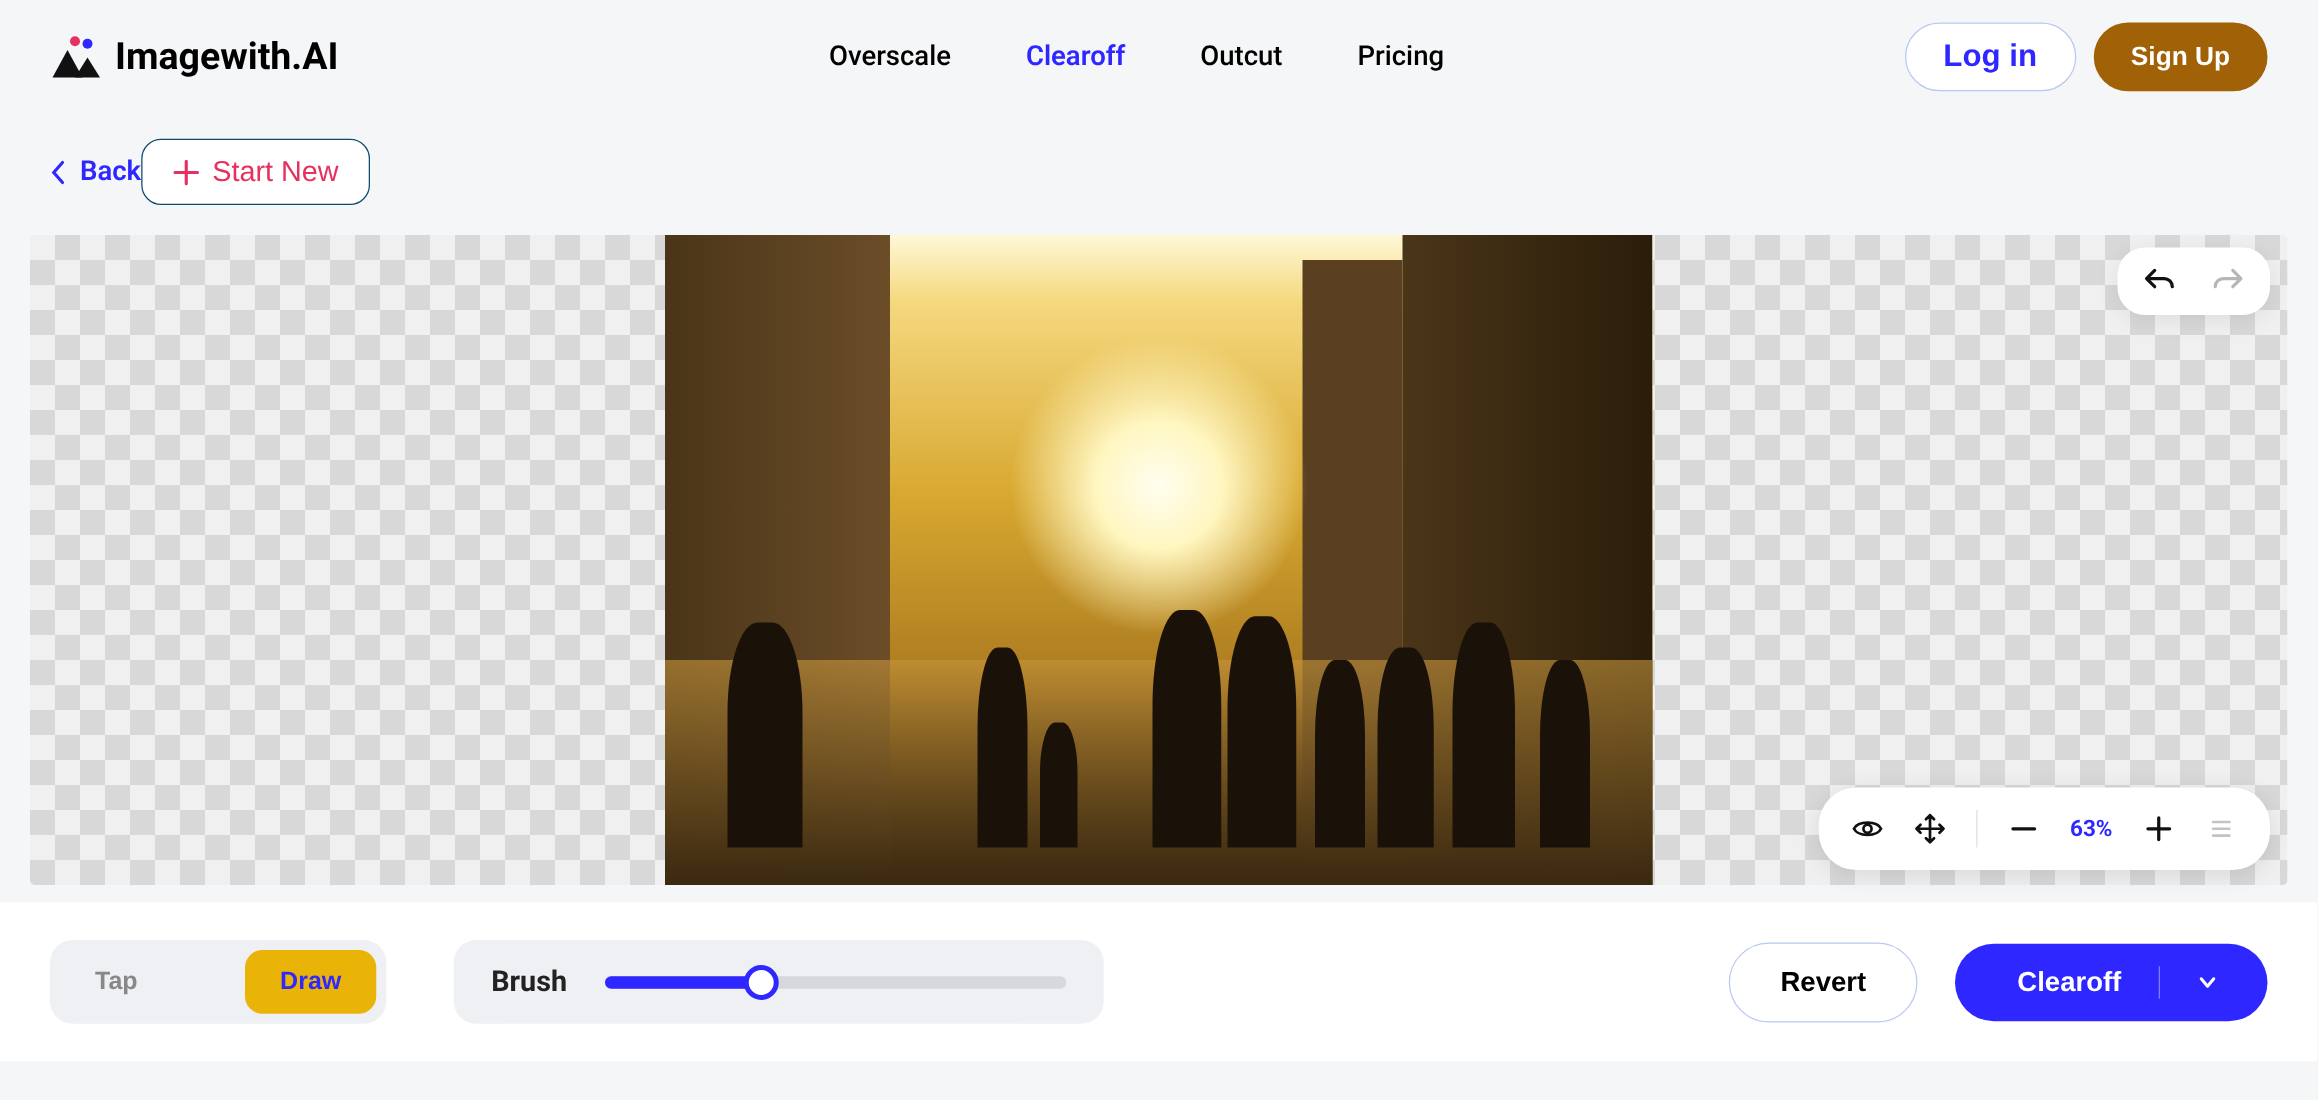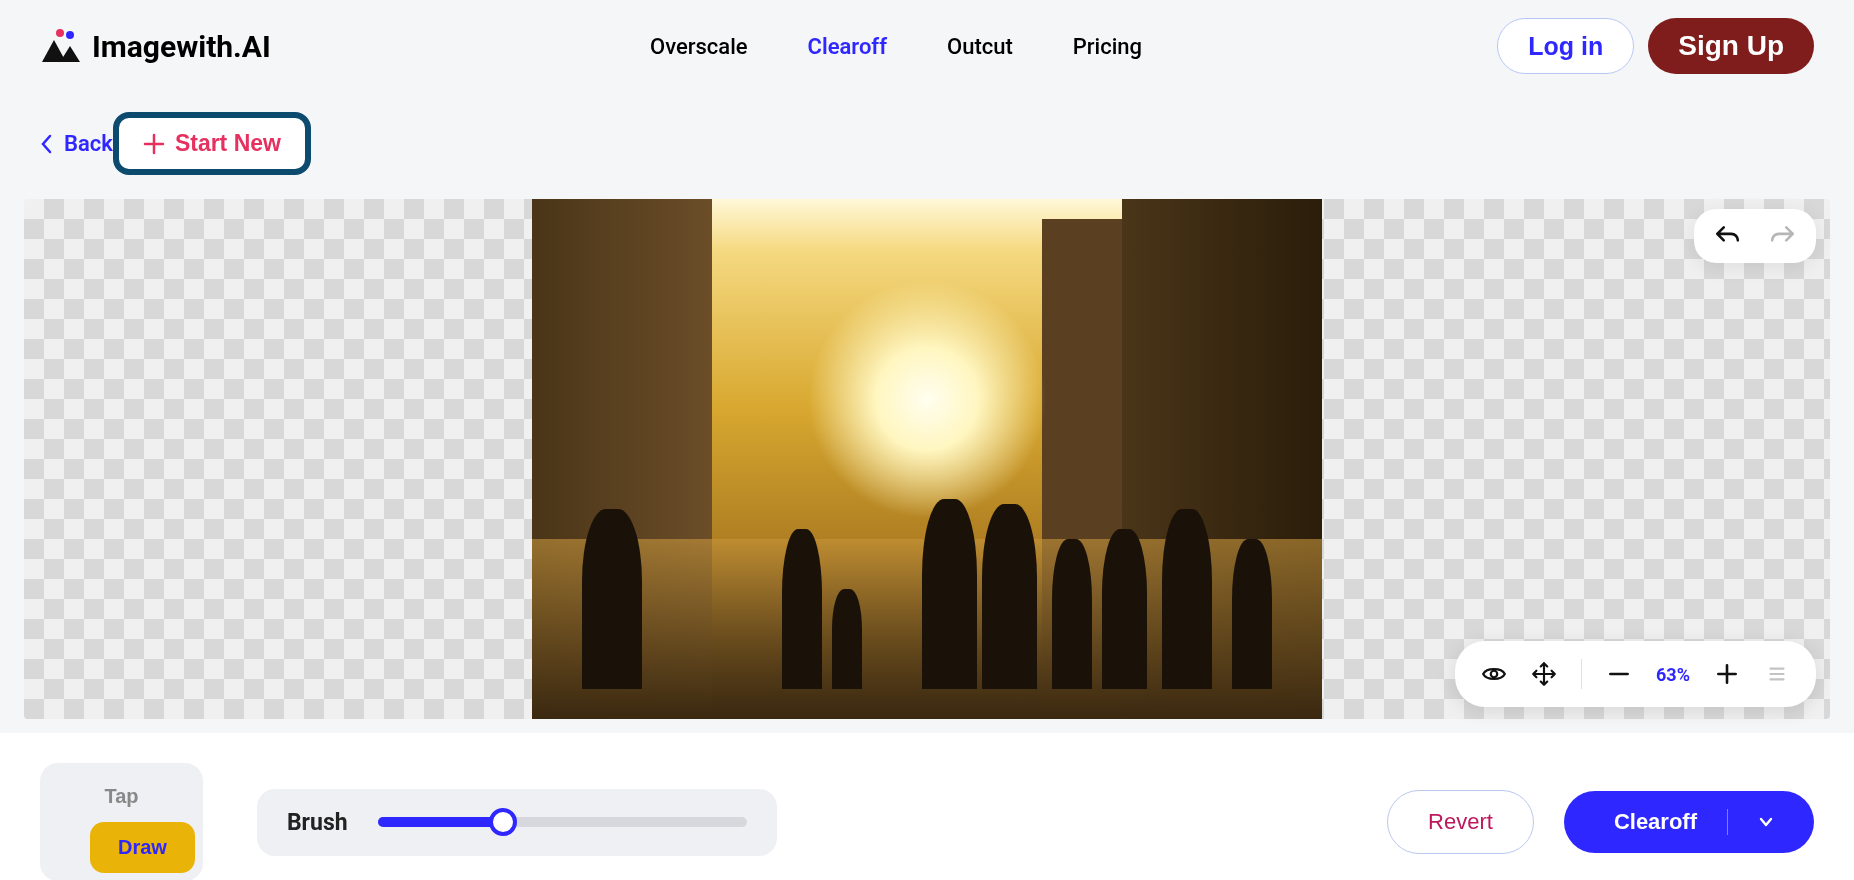--- a/index.html
+++ b/index.html
@@ -7,56 +7,56 @@
 
 .header { display: flex; align-items: center; justify-content: space-between; padding: 18px 40px; }
 .logo-wrap { display: flex; align-items: center; gap: 12px; }
 .logo-icon { width: 40px; height: 40px; position: relative; }
 .brand-name { font-size: 30px; font-weight: 700; color: #000; }
 .nav-center { display: flex; gap: 60px; margin-left: 24px; }
 .nav-link { font-size: 22px; font-weight: 500; color: #000; cursor: pointer; }
 .nav-link.active { color: #2F27FF; font-weight: 600; }
 .nav-right { display: flex; gap: 14px; }
 .btn-login { border: 1px solid #b8c8f5; background: #fff; color: #2F27FF; font-size: 25px; font-weight: 700; padding: 12px 30px; border-radius: 30px; cursor: pointer; }
-.btn-signup { border: none; background: #7f1d1d; color: #fff; font-size: 28px; font-weight: 700; padding: 12px 30px; border-radius: 30px; cursor: pointer; }
+.btn-signup { border: none; background: #a16207; color: #fff; font-size: 21px; font-weight: 700; padding: 12px 30px; border-radius: 30px; cursor: pointer; }
 
 .subbar { display: flex; align-items: center; justify-content: flex-start; padding: 20px 40px 20px 40px; }
 .back-link { display: flex; align-items: center; gap: 10px; color: #2F27FF; font-size: 22px; font-weight: 600; cursor: pointer; }
-.start-new { display: flex; align-items: center; gap: 10px; border: 6px solid #0c4a6e; color: #e6305f; font-size: 23px; font-weight: 700; padding: 12px 24px; border-radius: 16px; cursor: pointer; background: #fff; }
+.start-new { display: flex; align-items: center; gap: 10px; border: 1px solid #0c4a6e; color: #e6305f; font-size: 23px; font-weight: 400; padding: 12px 24px; border-radius: 16px; cursor: pointer; background: #fff; }
 
 .canvas-area { margin: 4px 24px 0 24px; height: 520px; position: relative; background-image: linear-gradient(45deg,#d8d8d8 25%,transparent 25%),linear-gradient(-45deg,#d8d8d8 25%,transparent 25%),linear-gradient(45deg,transparent 75%,#d8d8d8 75%),linear-gradient(-45deg,transparent 75%,#d8d8d8 75%); background-size: 40px 40px; background-position: 0 0,0 20px,20px -20px,-20px 0; background-color: #f0f0f0; display: flex; justify-content: center; border-radius: 4px; }
 .imgbox { width: 790px; height: 520px; background: linear-gradient(180deg,#fff8d8 0%,#f5d980 10%,#d8a830 40%,#a87820 70%,#3a2810 100%); position: relative; overflow: hidden; }
 .sun { position:absolute; top:80px; left:50%; transform:translateX(-50%); width:240px; height:240px; background:radial-gradient(circle,#fffef0 0%,#fff6c0 30%,rgba(255,240,160,0) 70%); }
 .bldL { position:absolute; left:0; top:0; width:180px; height:100%; background:linear-gradient(90deg,#4a3518 0%,#6b4d28 100%); }
 .bldR { position:absolute; right:0; top:0; width:200px; height:100%; background:linear-gradient(270deg,#2a1d0a 0%,#4a3518 100%); }
 .bldR2 { position:absolute; right:200px; top:20px; width:80px; height:100%; background:#5a4020; }
 .ground { position:absolute; bottom:0; left:0; right:0; height:180px; background:linear-gradient(180deg,rgba(200,150,60,0.6) 0%,#3a2810 100%); }
 .person { position:absolute; bottom:30px; background:#1a1208; border-radius:40% 40% 0 0; }
 
 .undo-redo { position: absolute; top: 10px; right: 14px; background: #fff; border-radius: 22px; padding: 14px 20px; display: flex; gap: 30px; align-items:center; box-shadow: 0 4px 20px rgba(0,0,0,0.08); }
 .ur-icon { width: 26px; height: 26px; cursor: pointer; }
 
 .zoom-bar { position: absolute; bottom: 12px; right: 14px; background: #fff; border-radius: 30px; padding: 18px 26px; display: flex; align-items: center; gap: 24px; box-shadow: 0 4px 20px rgba(0,0,0,0.1); }
 .zoom-icon { width: 26px; height: 26px; cursor: pointer; color: #000; }
 .zoom-sep { width: 1px; height: 30px; background: #e0e0e0; }
 .zoom-value { font-size: 18px; font-weight: 700; color: #2F27FF; }
 
 .bottom-toolbar { background: #fff; margin-top: 14px; padding: 30px 40px; display: flex; align-items: center; gap: 30px; }
-.seg-toggle { background: #eef0f4; border-radius: 18px; padding: 8px; display: flex; gap: 0; flex-direction: column; }
+.seg-toggle { background: #eef0f4; border-radius: 18px; padding: 8px; display: flex; gap: 16px; }
 .seg-btn { border: none; background: transparent; font-size: 20px; font-weight: 600; padding: 14px 28px; border-radius: 14px; cursor: pointer; color: #888; }
 .seg-btn.active { background: #eab308; color: #2F27FF; margin-left: 42px; }
 
 .brush-wrap { background: #eef0f4; border-radius: 18px; padding: 20px 30px; display: flex; align-items: center; gap: 30px; flex: 0 0 auto; width: 520px; margin-left: 24px; }
 .brush-label { font-size: 23px; font-weight: 700; color: #222; }
 .slider-track { position: relative; flex: 1; height: 10px; background: #d6d8dd; border-radius: 5px; cursor: pointer; }
 .slider-fill { position: absolute; left: 0; top: 0; height: 100%; width: 34%; background: #2F27FF; border-radius: 5px; }
 .slider-thumb { position: absolute; left: 34%; top: 50%; transform: translate(-50%,-50%); width: 28px; height: 28px; background: #fff; border: 4px solid #2F27FF; border-radius: 50%; }
 
 .spacer { flex: 1; }
-.btn-revert { border: 1px solid #bcc8f0; background: #fff; color: #be185d; font-size: 22px; font-weight: 400; padding: 18px 40px; border-radius: 32px; cursor: pointer; }
+.btn-revert { border: 1px solid #bcc8f0; background: #fff; color: #000000; font-size: 22px; font-weight: 700; padding: 18px 40px; border-radius: 32px; cursor: pointer; }
 .btn-download { border: none; background: #2F27FF; color: #fff; font-size: 22px; font-weight: 700; padding: 18px 40px 18px 50px; border-radius: 32px; cursor: pointer; display: flex; align-items: center; gap: 30px; }
 .dl-sep { width: 1px; height: 26px; background: rgba(255,255,255,0.4); }
 .dl-chevron { width: 16px; height: 16px; }
 </style>
 </head>
 <body>
 
 <div class="header">
   <div class="logo-wrap">
     <div class="logo-icon">

